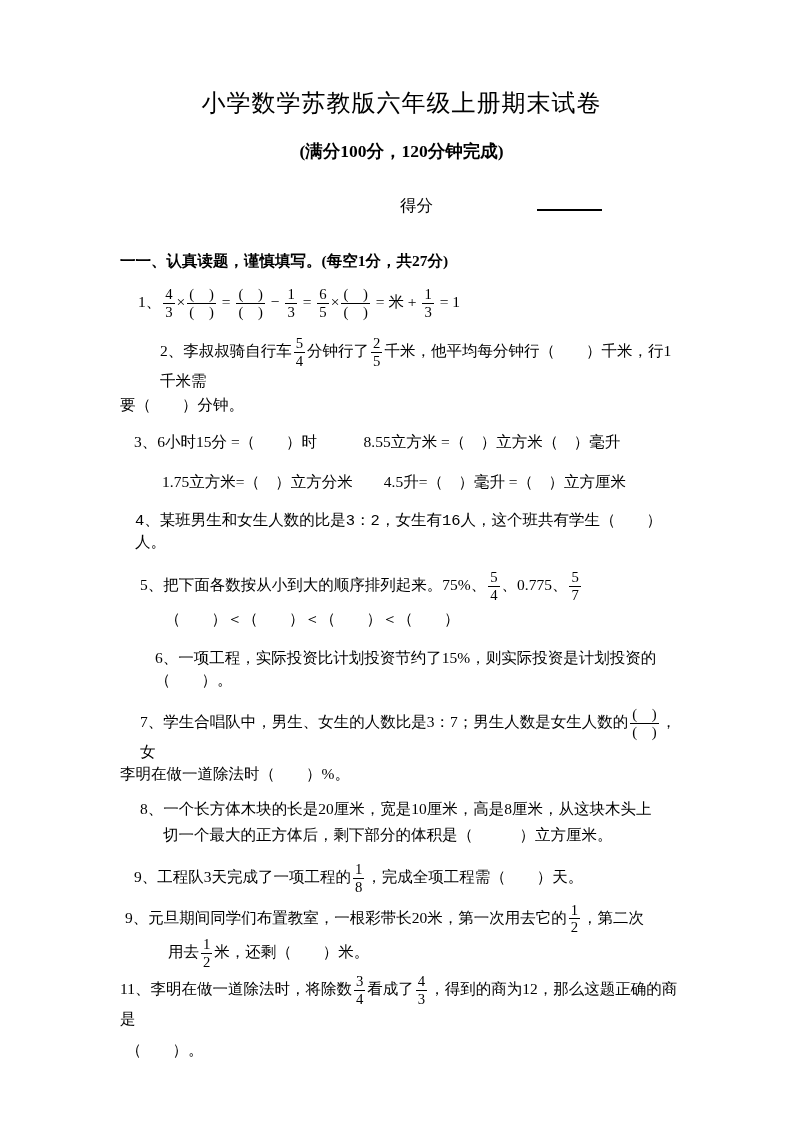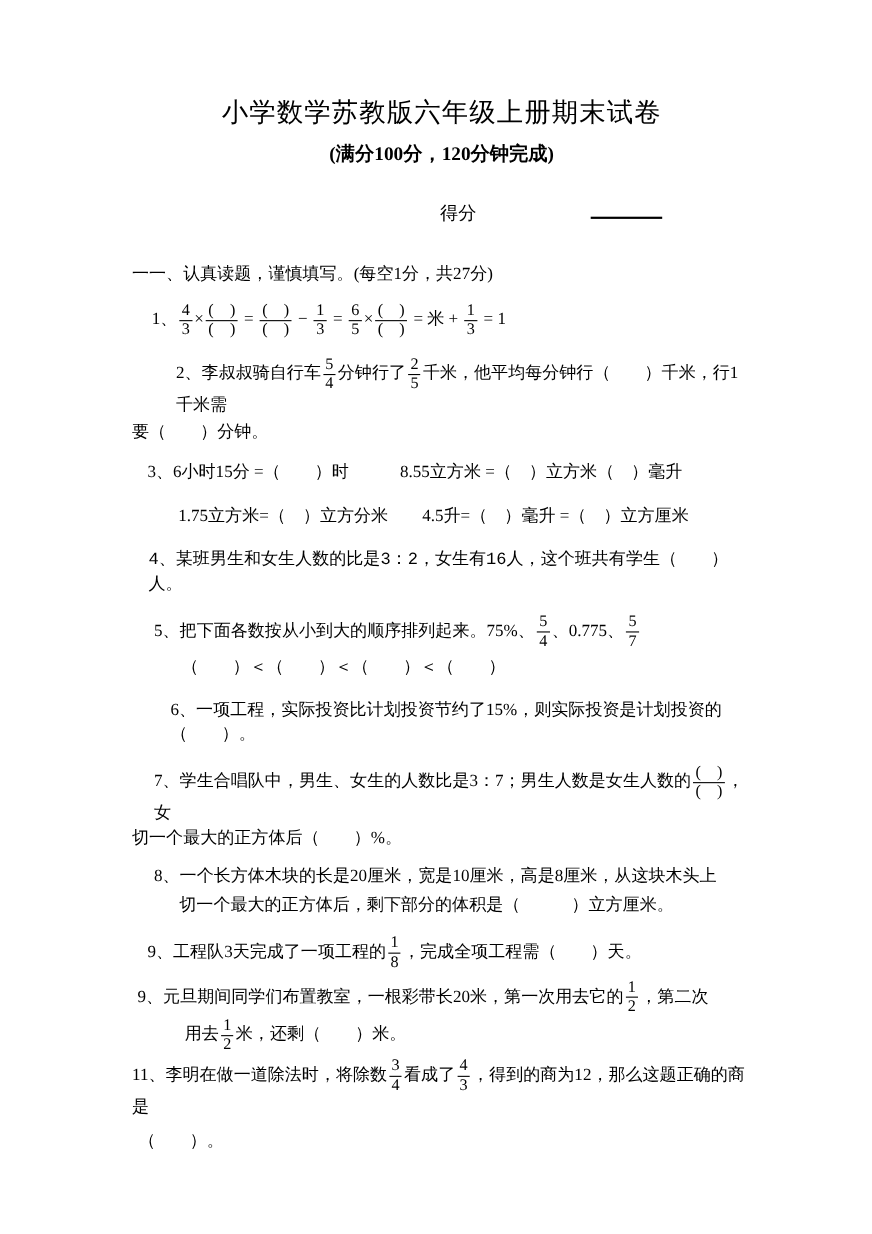--- a/index.html
+++ b/index.html
@@ -21,38 +21,38 @@
     text-align: center;
     font-size: 24px;
     font-weight: normal;
     letter-spacing: 1px;
     line-height: 1.3;
   }
   .subtitle {
     text-align: center;
     font-size: 17.5px;
     font-weight: bold;
-    margin-top: 8px;
+    margin-top: 20px;
   }
   .score-row {
     margin-top: 32px;
     padding-left: 280px;
     font-size: 16.5px;
     height: 26px;
   }
   .score-blank {
     display: inline-block;
     width: 65px;
     height: 14px;
     margin-left: 104px;
     border-bottom: 2px solid #000;
   }
   .section-heading {
     margin-top: 30px;
-    font-weight: normal;
+    font-weight: bold;
     font-size: 15.5px;
   }
   .questions { margin-top: 14px; }
   .line {
     line-height: 1.45;
     white-space: normal;
   }
   .seg { white-space: pre-wrap; }
   .frac {
     display: inline-flex;
@@ -120,21 +120,21 @@
         </span><span class="seg">、0.775、</span><span class="frac">
           <span class="num">5</span>
           <span class="den">7</span>
         </span></div>
       <div class="line" style="padding-left: 45px; margin-bottom: 17px;"><span class="seg">（　　）＜（　　）＜（　　）＜（　　）</span></div>
       <div class="line" style="padding-left: 35px; margin-bottom: 14px;"><span class="seg">6、一项工程，实际投资比计划投资节约了15%，则实际投资是计划投资的（　　）。</span></div>
       <div class="line" style="padding-left: 20px; "><span class="seg">7、学生合唱队中，男生、女生的人数比是3：7；男生人数是女生人数的</span><span class="frac">
           <span class="num">(　)</span>
           <span class="den">(　)</span>
         </span><span class="seg">，女</span></div>
-      <div class="line" style="padding-left: 0px; margin-bottom: 12px;"><span class="seg">切一个最大的正方体后（　　）%。</span></div>
+      <div class="line" style="padding-left: 0px; margin-bottom: 12px;"><span class="seg">李明在做一道除法时（　　）%。</span></div>
       <div class="line" style="padding-left: 20px; margin-bottom: 4px;"><span class="seg">8、一个长方体木块的长是20厘米，宽是10厘米，高是8厘米，从这块木头上</span></div>
       <div class="line" style="padding-left: 43px; margin-bottom: 14px;"><span class="seg">切一个最大的正方体后，剩下部分的体积是（　　　）立方厘米。</span></div>
       <div class="line" style="padding-left: 14px; margin-bottom: 6px;"><span class="seg">9、工程队3天完成了一项工程的</span><span class="frac">
           <span class="num">1</span>
           <span class="den">8</span>
         </span><span class="seg">，完成全项工程需（　　）天。</span></div>
       <div class="line" style="padding-left: 5px; margin-bottom: 0px;"><span class="seg">9、元旦期间同学们布置教室，一根彩带长20米，第一次用去它的</span><span class="frac">
           <span class="num">1</span>
           <span class="den">2</span>
         </span><span class="seg">，第二次</span></div>

